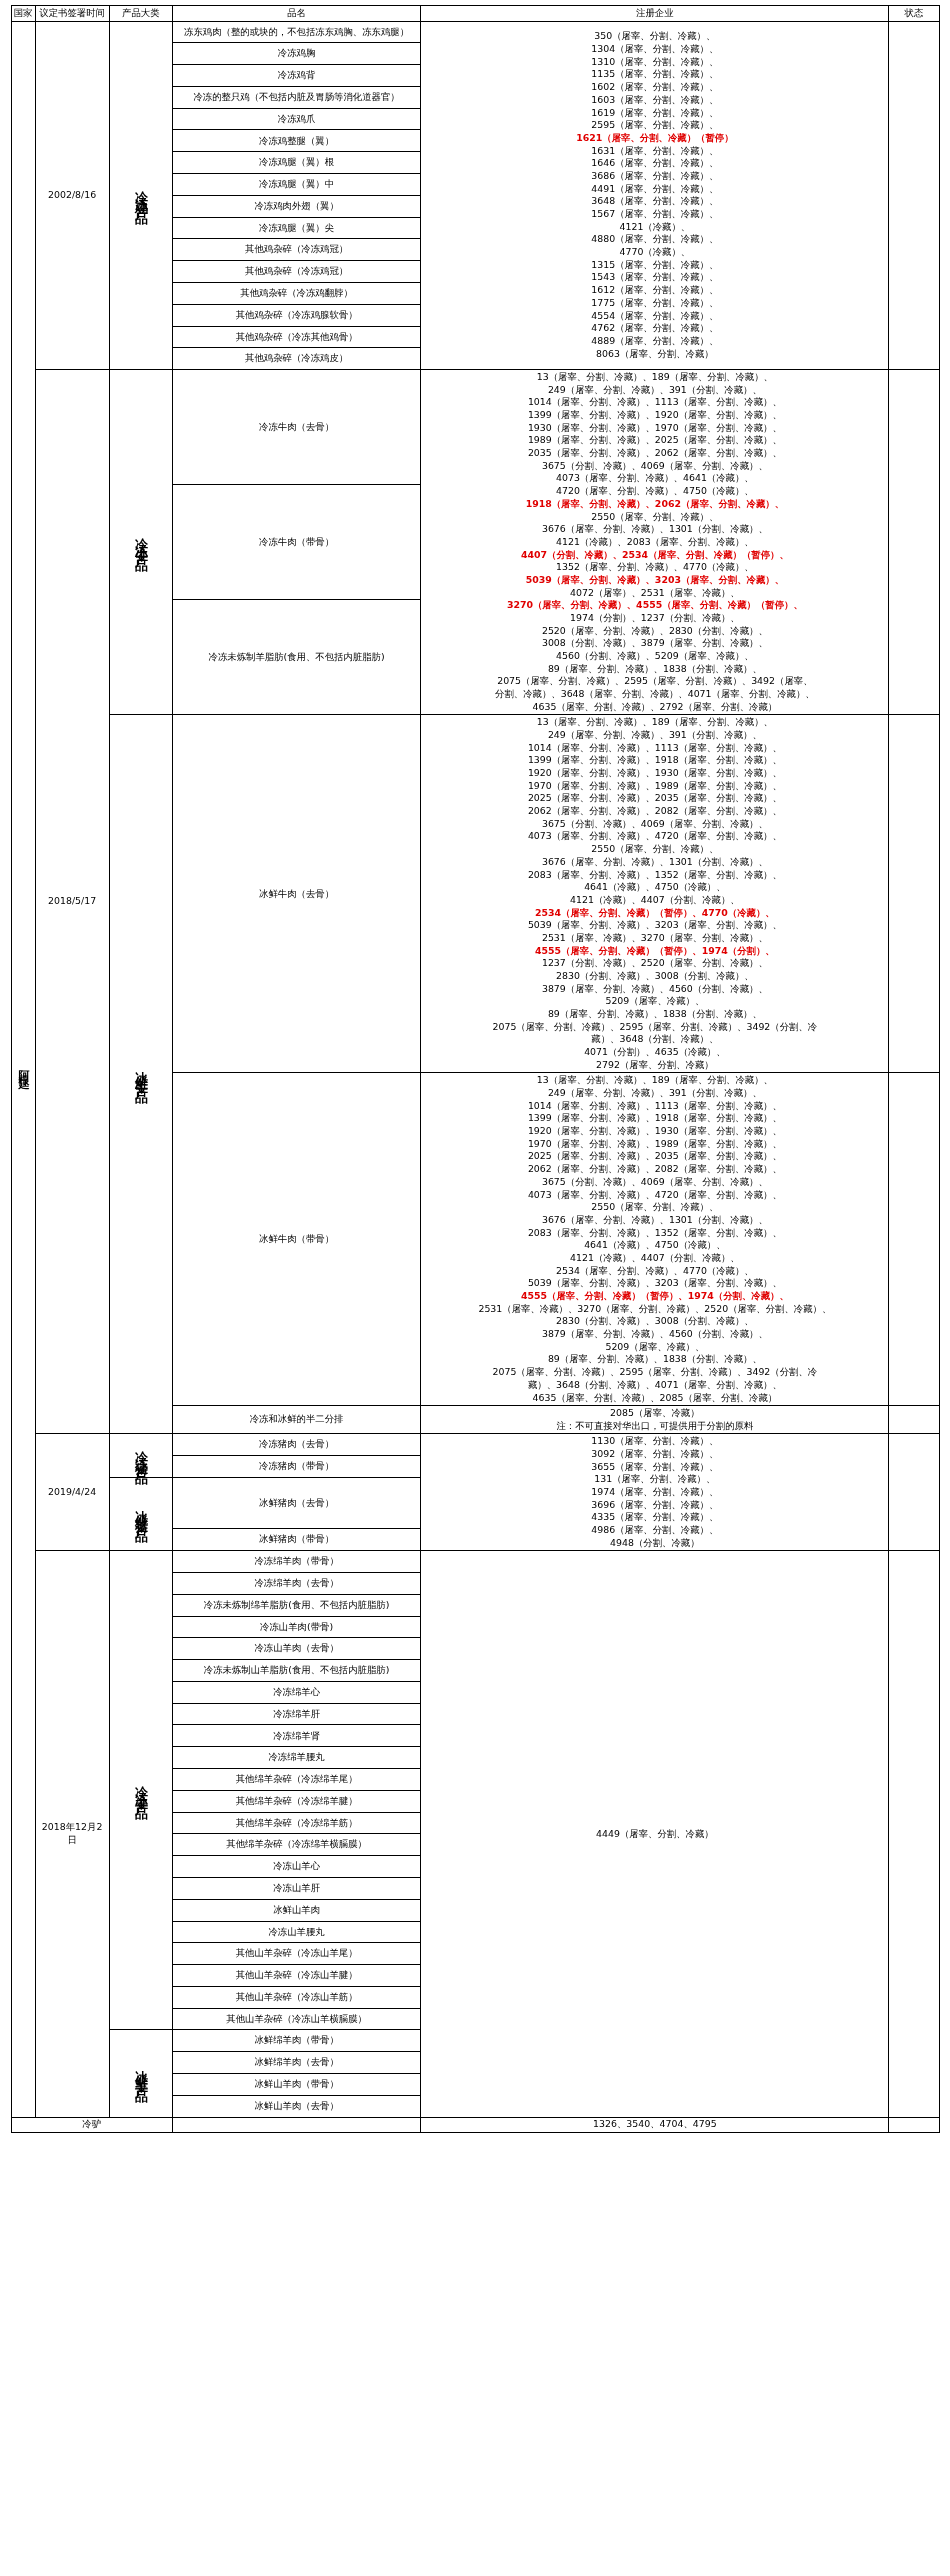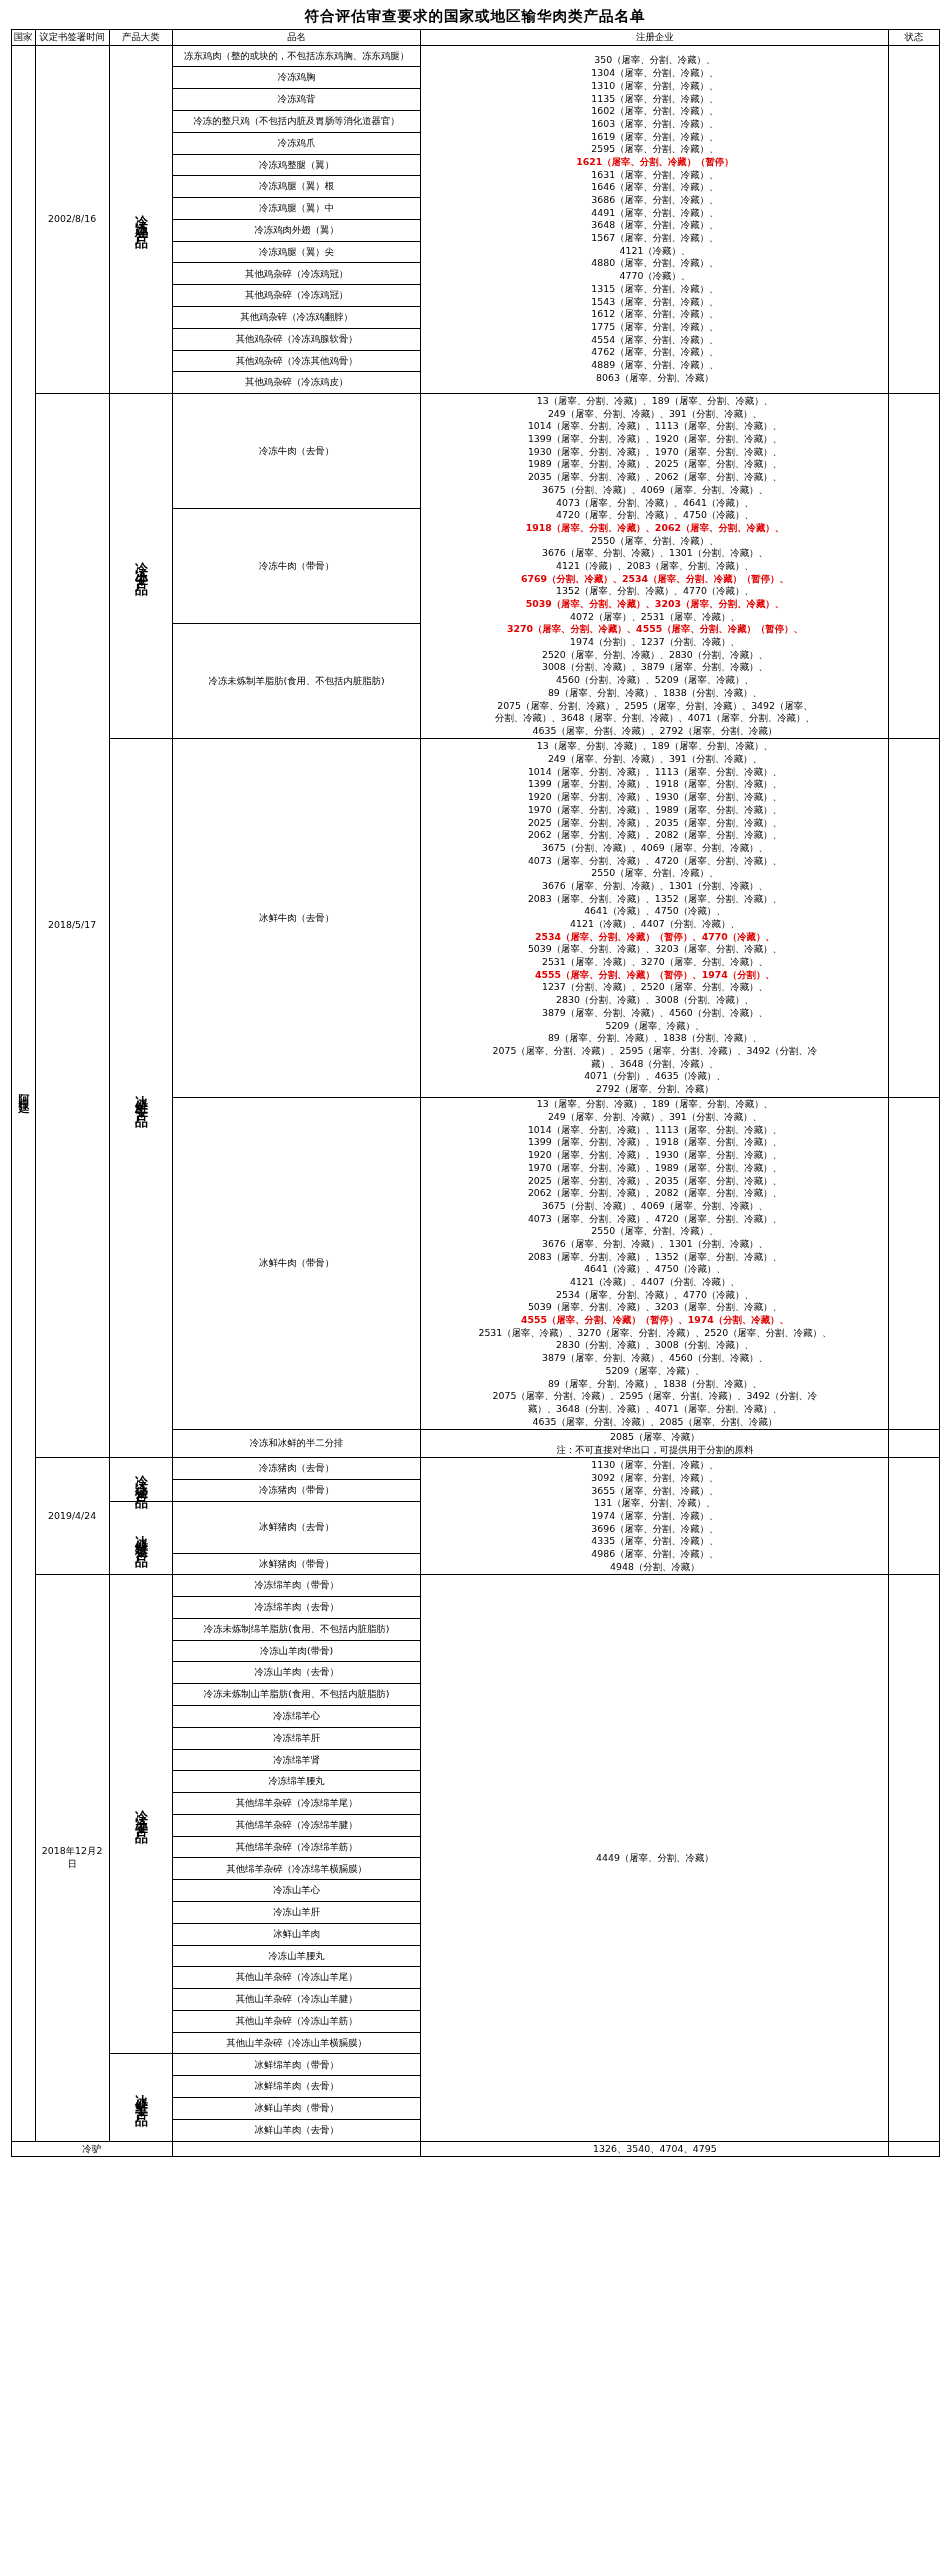--- a/index.html
+++ b/index.html
@@ -59,21 +59,20 @@
   .reg{font-size:9px;line-height:1.45;}
   .reg .red{color:#e00000;font-weight:bold;}
   .center{text-align:center;}
   .tall{height:19px;}
 </style>
 </head>
 <body>
 
 <div id="page">
 
-  <div class="doc-title">符合评估审查要求的国家或地区输华肉类产品名单</div>
 
   <table class="main">
     <colgroup>
       <col class="c-country">
         <col class="c-date">
         <col class="c-cat">
         <col class="c-prod">
         <col class="c-reg">
         <col class="c-status">
     </colgroup>
@@ -180,21 +179,21 @@
             <div>1930（屠宰、分割、冷藏）、1970（屠宰、分割、冷藏）、</div>
             <div>1989（屠宰、分割、冷藏）、2025（屠宰、分割、冷藏）、</div>
             <div>2035（屠宰、分割、冷藏）、2062（屠宰、分割、冷藏）、</div>
             <div>3675（分割、冷藏）、4069（屠宰、分割、冷藏）、</div>
             <div>4073（屠宰、分割、冷藏）、4641（冷藏）、</div>
             <div>4720（屠宰、分割、冷藏）、4750（冷藏）、</div>
             <div class="red">1918（屠宰、分割、冷藏）、2062（屠宰、分割、冷藏）、</div>
             <div>2550（屠宰、分割、冷藏）、</div>
             <div>3676（屠宰、分割、冷藏）、1301（分割、冷藏）、</div>
             <div>4121（冷藏）、2083（屠宰、分割、冷藏）、</div>
-            <div class="red">6769（分割、冷藏）、2534（屠宰、分割、冷藏）（暂停）、</div>
+            <div class="red">4407（分割、冷藏）、2534（屠宰、分割、冷藏）（暂停）、</div>
             <div>1352（屠宰、分割、冷藏）、4770（冷藏）、</div>
             <div class="red">5039（屠宰、分割、冷藏）、3203（屠宰、分割、冷藏）、</div>
             <div>4072（屠宰）、2531（屠宰、冷藏）、</div>
             <div class="red">3270（屠宰、分割、冷藏）、4555（屠宰、分割、冷藏）（暂停）、</div>
             <div>1974（分割）、1237（分割、冷藏）、</div>
             <div>2520（屠宰、分割、冷藏）、2830（分割、冷藏）、</div>
             <div>3008（分割、冷藏）、3879（屠宰、分割、冷藏）、</div>
             <div>4560（分割、冷藏）、5209（屠宰、冷藏）、</div>
             <div>89（屠宰、分割、冷藏）、1838（分割、冷藏）、</div>
             <div>2075（屠宰、分割、冷藏）、2595（屠宰、分割、冷藏）、3492（屠宰、</div>

